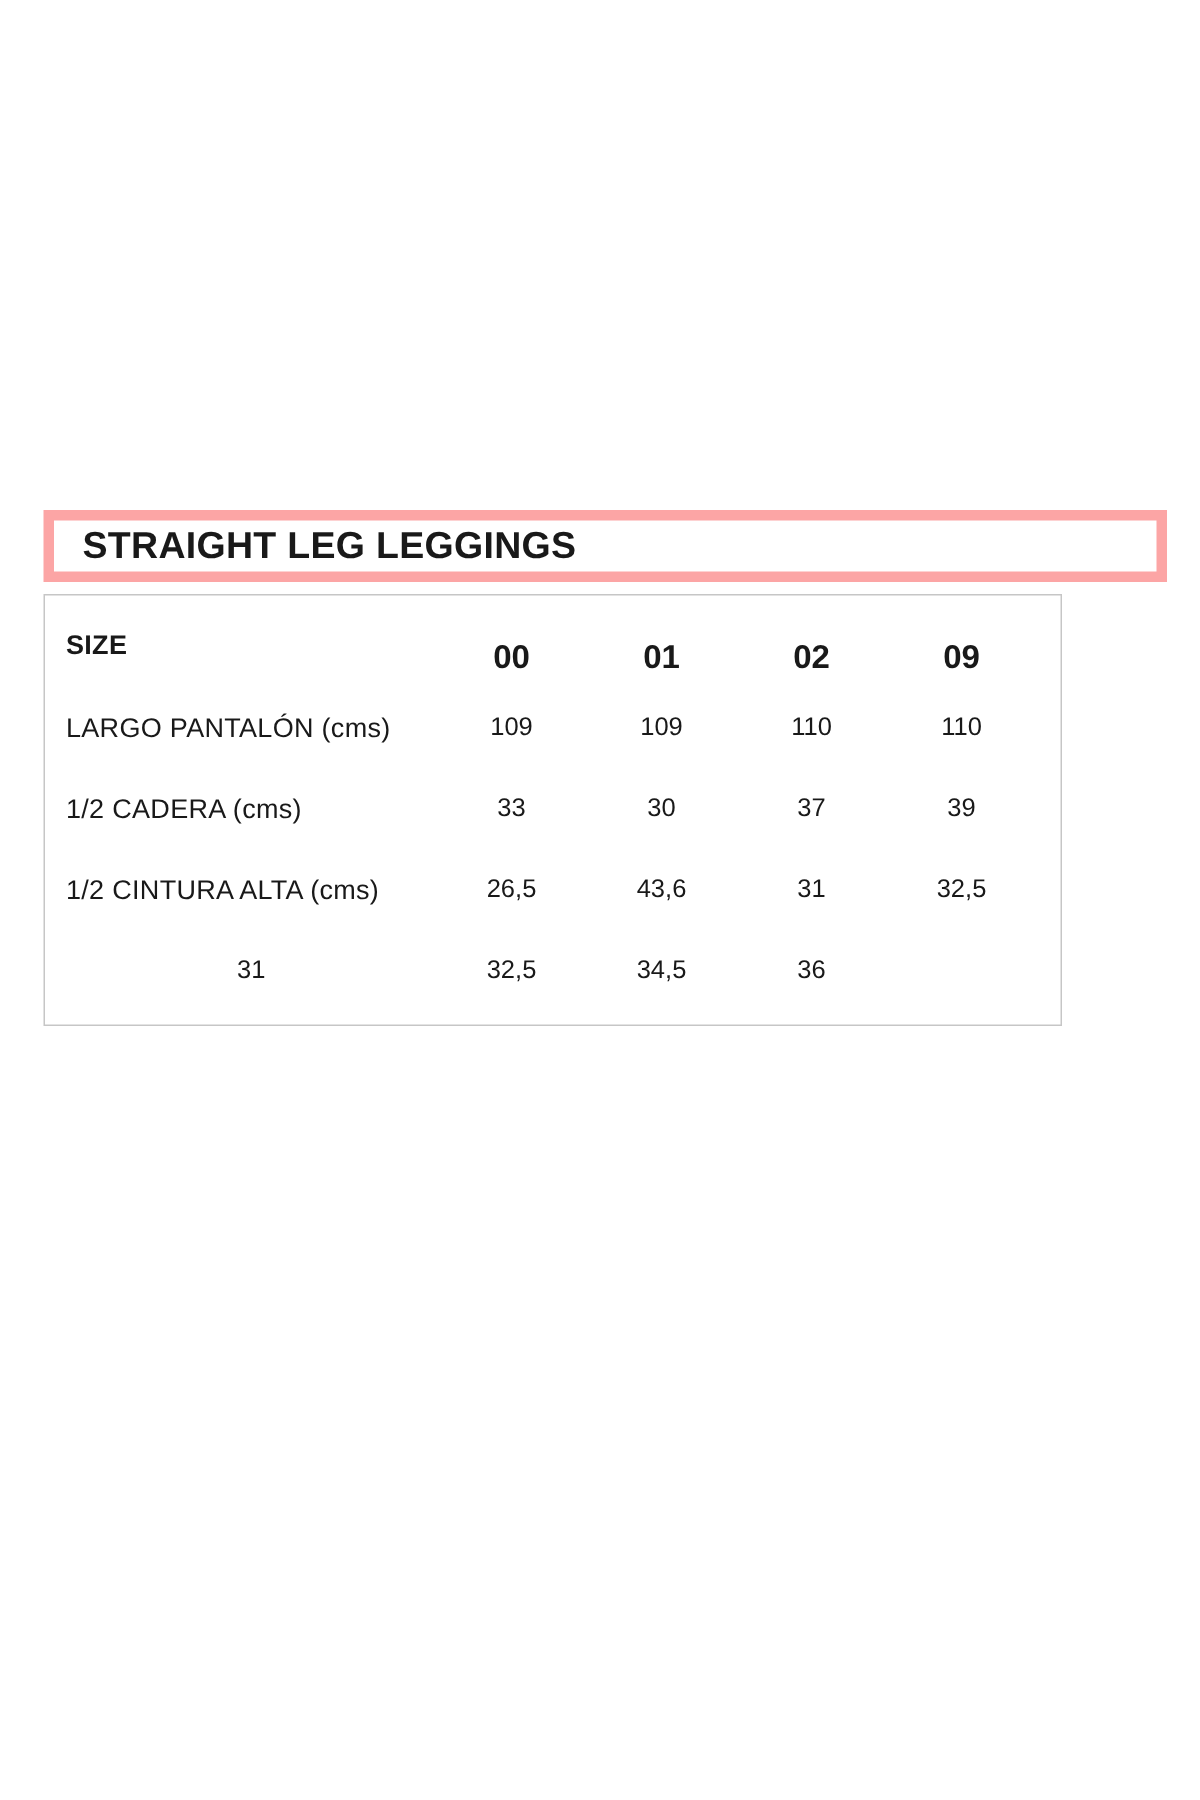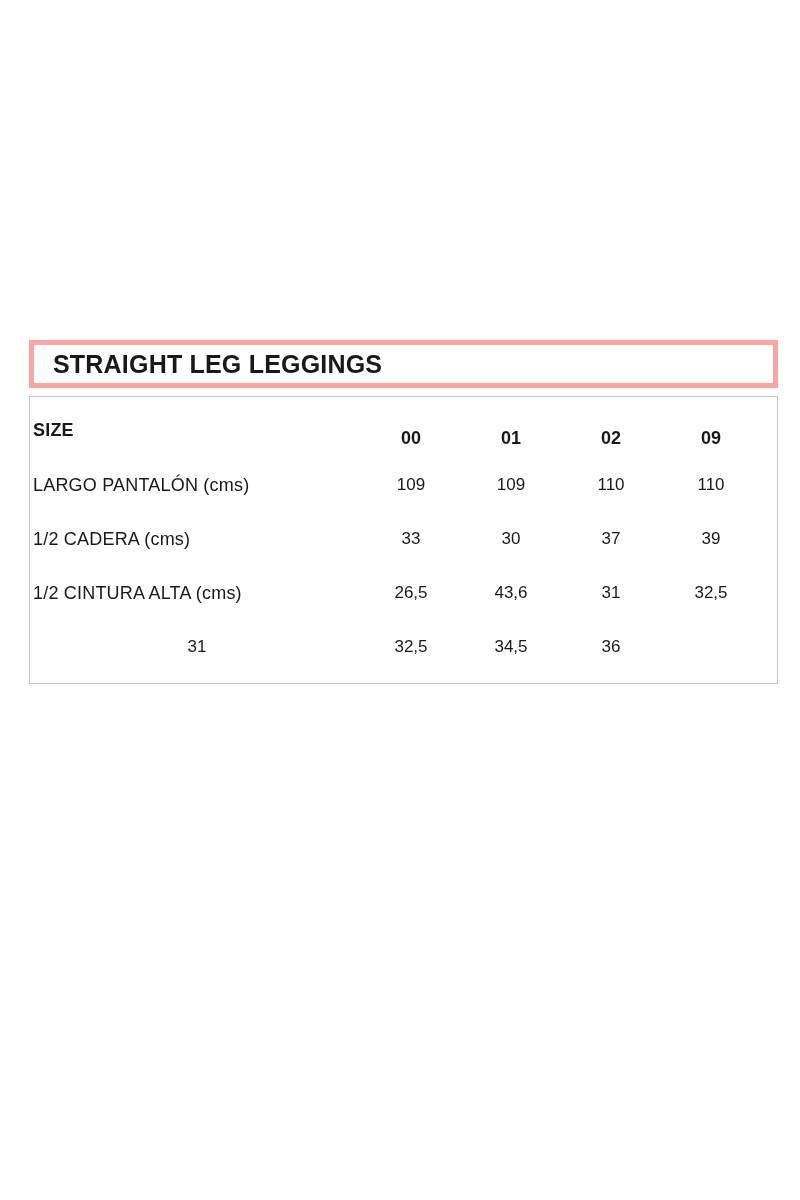--- a/index.html
+++ b/index.html
@@ -15,42 +15,42 @@
     color: #191919;
     overflow: hidden;
   }
   .title-box {
     position: absolute;
     left: 29px;
     top: 340px;
     width: 749px;
     height: 48px;
     box-sizing: border-box;
-    border: 5px solid #fca5a5;
+    border: 7px solid #fca5a5;
     background: #ffffff;
     display: flex;
     align-items: center;
     padding-left: 19px;
   }
   .title-text {
     font-size: 25px;
     font-weight: bold;
     letter-spacing: 0.2px;
     white-space: nowrap;
   }
   .table-box {
     position: absolute;
     left: 29px;
     top: 396px;
-    width: 749px;
+    width: 679px;
     height: 288px;
     box-sizing: border-box;
     border: 1px solid #c6c6c6;
     background: #ffffff;
-    padding: 5px 16px 0 3px;
+    padding: 5px 16px 0 14px;
   }
   .chart-row {
     display: grid;
     grid-template-columns: 1fr 100px 100px 100px 100px;
     align-items: center;
     height: 54px;
   }
   .chart-row.header-row {
     height: 56px;
   }
@@ -62,21 +62,21 @@
   .header-row .row-label,
   .header-row .cell-value {
     font-weight: bold;
   }
   .cell-value {
     font-size: 17px;
     text-align: center;
     white-space: nowrap;
   }
   .header-row .cell-value {
-    font-size: 18px;
+    font-size: 22px;
     margin-top: 16px;
   }
 </style>
 </head>
 <body>
 
 <div class="title-box">
   <span class="title-text">STRAIGHT LEG LEGGINGS</span>
 </div>
 

